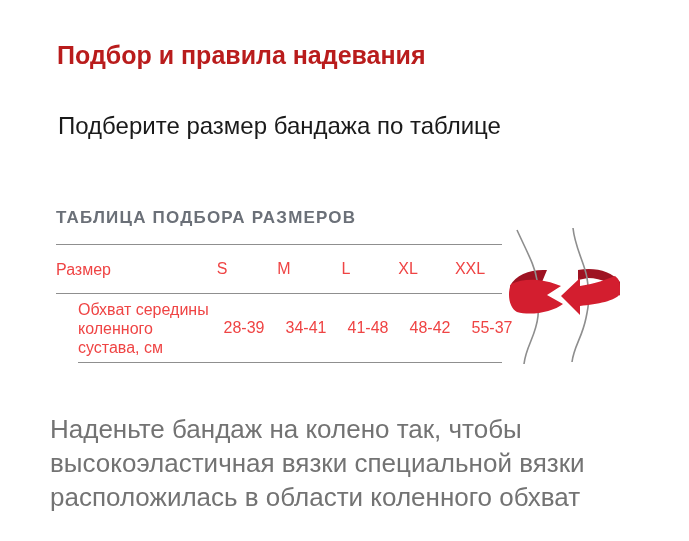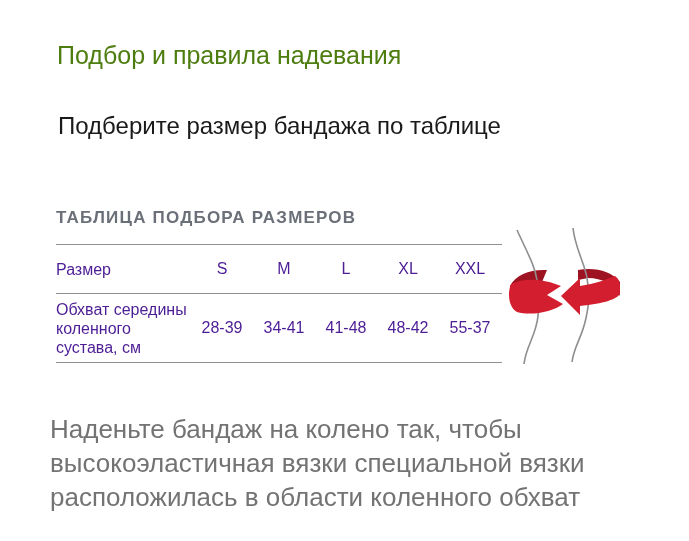--- a/index.html
+++ b/index.html
@@ -7,54 +7,55 @@
     width:689px;height:541px;
     background:#ffffff;
     font-family:"Liberation Sans", sans-serif;
     position:relative;
     overflow:hidden;
   }
   .abs{position:absolute;}
   .page-title{
     left:57px;top:39px;
     font-size:25px;line-height:33px;
-    color:#4d7c0f;
+    color:#b91c1c;
     white-space:nowrap;
+    font-weight:bold;
   }
   .instructions{
     left:58px;top:109px;
     font-size:24px;line-height:33px;
     color:#1a1a1a;
     white-space:nowrap;
   }
   .table-heading{
     left:56px;top:208px;
     font-size:17px;line-height:20px;
     font-weight:bold;
     letter-spacing:1.2px;
     color:#6b7078;
     white-space:nowrap;
     text-align:right;
   }
   .size-table{
     left:56px;top:244px;
     width:446px;
-    color:#4c1d95;
+    color:#ef4444;
     font-size:16px;
   }
   .trow{
     display:flex;
     align-items:center;
     border-bottom:1px solid #8f8f8f;
   }
   .trow.header{
     height:48px;
     border-top:1px solid #8f8f8f;
   }
-  .trow.data{height:68px;}
+  .trow.data{height:68px;margin-left:22px;}
   .label-cell{
     width:135px;
     flex:0 0 135px;
     line-height:19px;
   }
   .val-cell{
     width:62px;
     flex:0 0 62px;
     text-align:center;
     white-space:nowrap;

